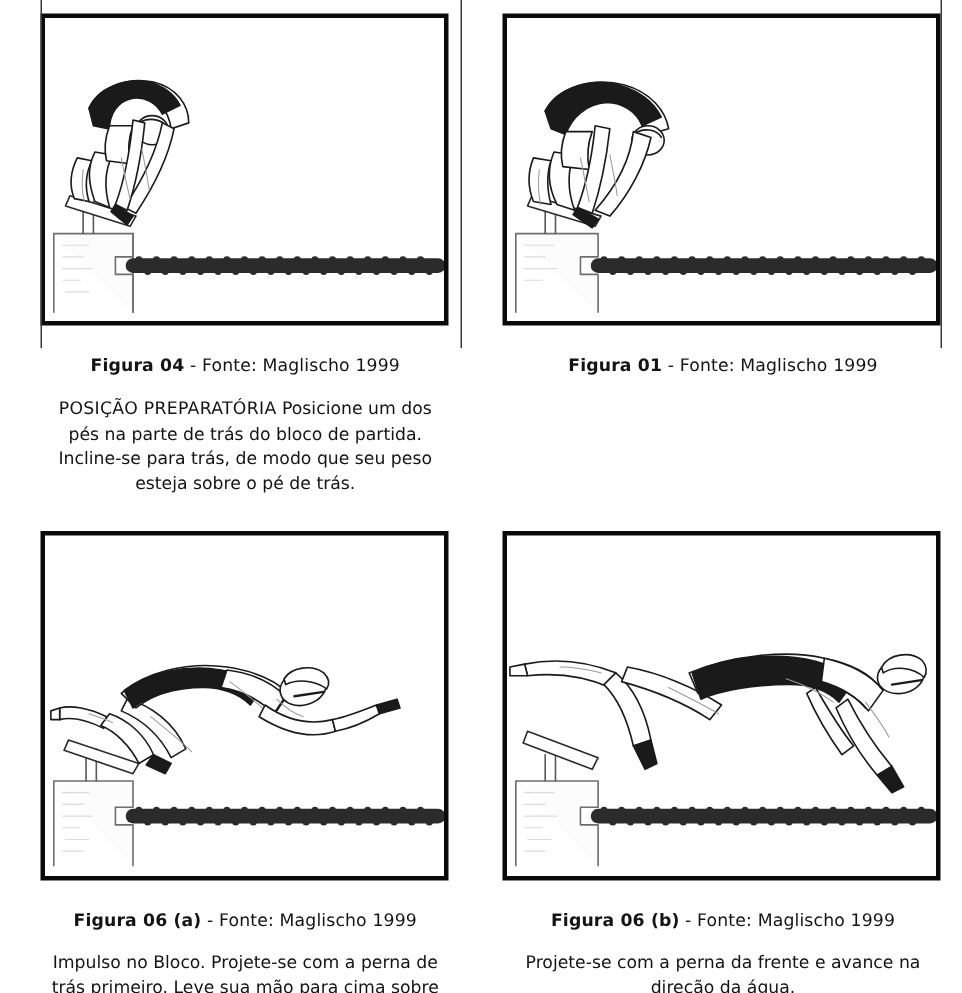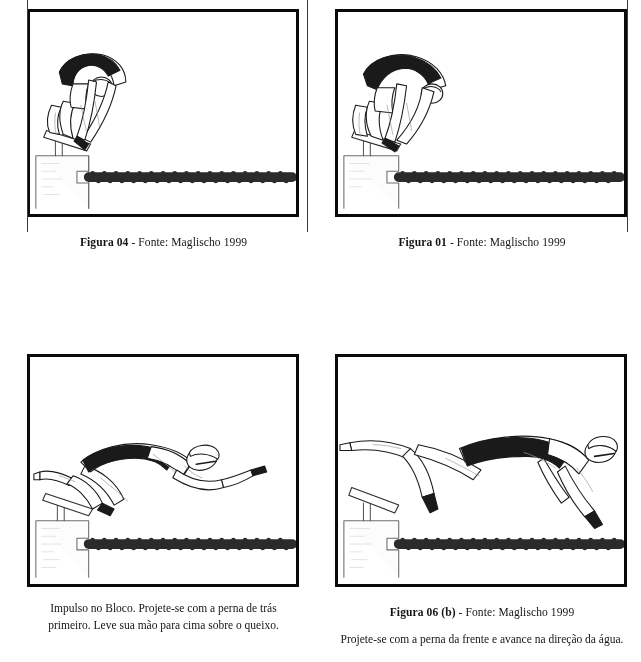--- a/index.html
+++ b/index.html
@@ -8,21 +8,20 @@
     font-family:"DejaVu Sans","Liberation Sans",sans-serif;
     color:#141414;
     position:relative;
     overflow:hidden;
   }
   .grid{
     position:absolute;left:0;top:0;width:550px;height:662px;
     display:grid;
     grid-template-columns:320px 321px;
     grid-template-rows:345px 317px;
-    font-family:Liberation Serif, serif;
   }
   .cell{position:relative;box-sizing:border-box;}
   .cell.tl{padding:9px 20px 0 27px;}
   .cell.tr{padding:9px 12px 0 15px;}
   .cell.bl{padding:9px 20px 0 27px;}
   .cell.br{padding:9px 12px 0 15px;}
 
   
   .rule-v{position:absolute;background:#3a3a3a;width:1px;}
   .rule-tl-left{left:27px;top:0;height:232px;}
@@ -145,20 +144,21 @@
             <path d="M52 96 C54 106 56 116 58 124"></path>
             <path d="M66 90 C68 100 70 110 71 118"></path>
             <path d="M26 104 C25 112 25 120 27 126"></path>
           </g>
         </g>
       </svg>
     </div>
     <div class="figcap">
       <b>Figura 04</b><span class="src"> - Fonte: Maglischo 1999</span>
     </div>
+    <div class="desc"><span class="sc">POSIÇÃO PREPARATÓRIA</span><span> Posicione um dos pés na parte de trás do bloco de partida. Incline-se para trás, de modo que seu peso esteja sobre o pé de trás.</span></div>
   </div>
 
   <div class="cell tr">
     <div class="frame">
       <svg viewBox="0 0 292 208" preserveAspectRatio="none">
         <g fill="none" stroke="#1a1a1a" stroke-width="1.1" stroke-linejoin="round" stroke-linecap="round">
           <path d="M6 148 L6 202 M6 148 L62 148 L62 164 L50 164 L50 176 L62 176 L62 202" fill="#fcfcfc" stroke="#6e6e6e"></path>
           <g stroke="#dcdcdc" stroke-width="0.8">
             <path d="M12 156 L32 156 M12 164 L26 164 M12 172 L34 172 M12 180 L24 180"></path>
           </g>
@@ -301,20 +301,23 @@
 
           <g stroke="#9a9a9a" stroke-width="0.7">
             <path d="M72 124 C82 132 92 140 100 148"></path>
             <path d="M126 100 C134 106 142 112 148 118"></path>
             <path d="M30 122 C36 124 42 126 46 128"></path>
             <path d="M158 112 C164 118 170 122 176 124"></path>
           </g>
         </g>
       </svg>
     </div>
+    <div class="figcap">
+      <b>Figura 06 (a)</b><span class="src"> - Fonte: Maglischo 1999</span>
+    </div>
     <div class="desc"><span>Impulso no Bloco. Projete-se com a perna de trás primeiro. Leve sua mão para cima sobre o queixo.</span></div>
   </div>
 
   <div class="cell br">
     <div class="frame">
       <svg viewBox="0 0 292 233" preserveAspectRatio="none">
         <g fill="none" stroke="#1a1a1a" stroke-width="1.1" stroke-linejoin="round" stroke-linecap="round">
           <path d="M6 168 L6 226 M6 168 L62 168 L62 186 L50 186 L50 198 L62 198 L62 226" fill="#fcfcfc" stroke="#6e6e6e"></path>
           <g stroke="#dcdcdc" stroke-width="0.8">
             <path d="M12 176 L32 176 M12 184 L26 184 M12 192 L34 192 M12 200 L24 200 M14 208 L30 208 M12 216 L26 216"></path>

